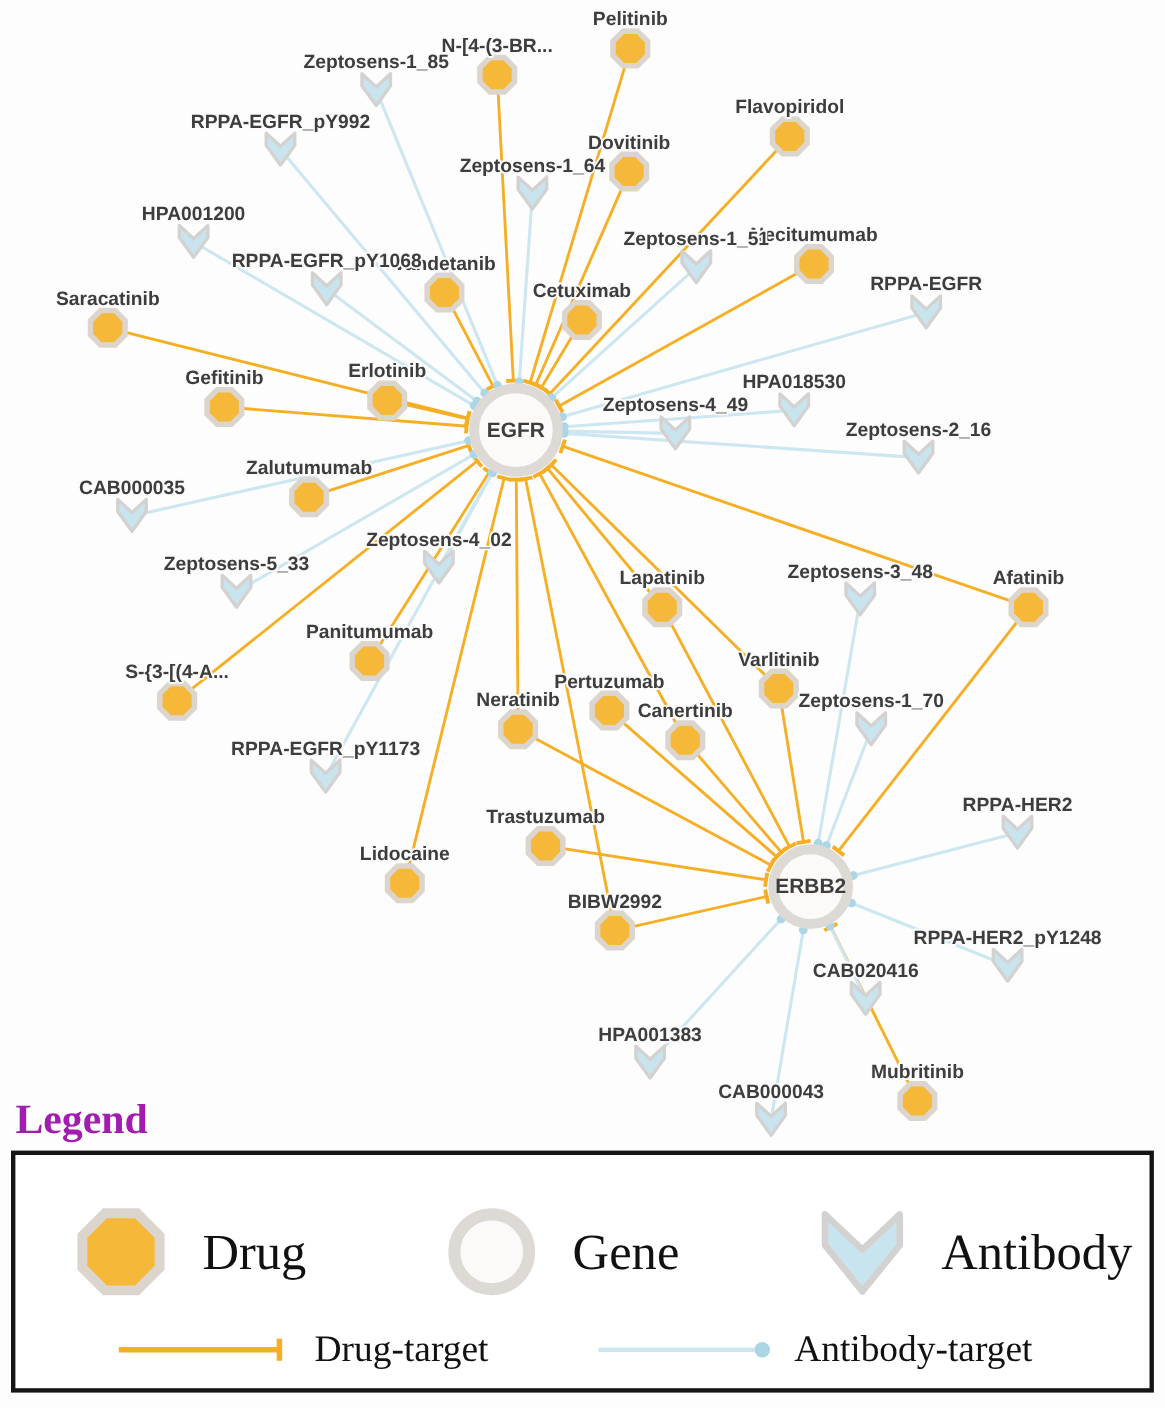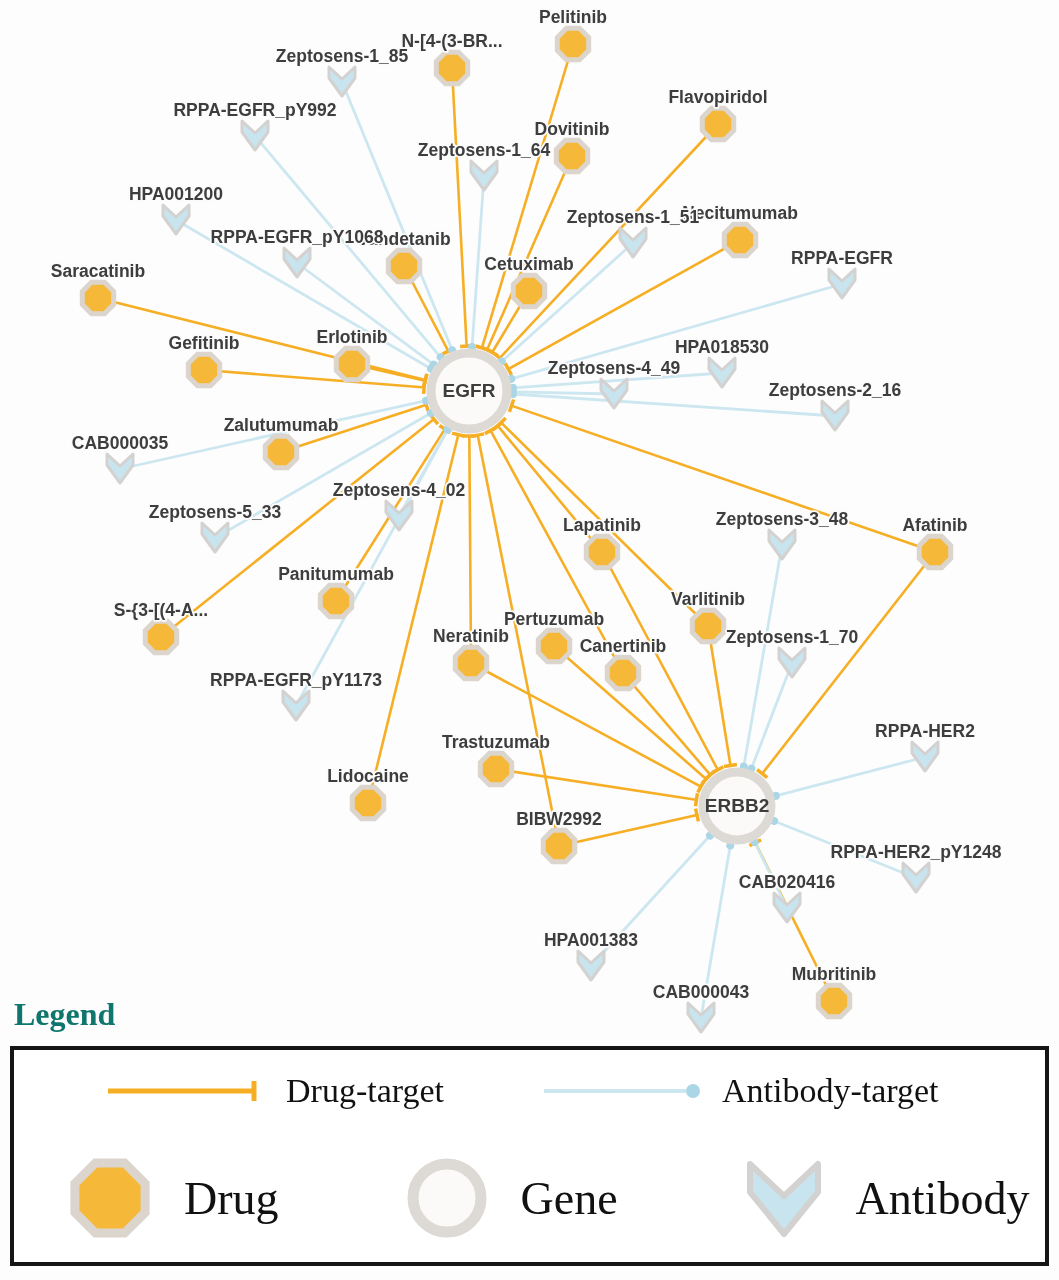--- a/index.html
+++ b/index.html
@@ -17,21 +17,21 @@
     font-size:17.5px;font-weight:bold;fill:#3D3D3D;
     stroke:#FBFBFB;stroke-width:3.5px;paint-order:stroke;stroke-linejoin:round;
   }
   .gene-label{
     font-family:"Liberation Sans",sans-serif;
     font-size:19px;font-weight:bold;fill:#3D3D3D;
   }
   #legend-title{
     position:absolute;left:14px;top:996px;
     font-family:"Liberation Serif",serif;
-    font-size:32px;font-weight:bold;color:#0f766e;
+    font-size:38px;font-weight:bold;color:#a21caf;
   }
   #legend-box{
     position:absolute;left:10px;top:1046px;
     width:1031px;height:212px;
     border:4px solid #151515;background:#FFFFFF;
     box-sizing:content-box;
   }
   .legend-row{display:flex;align-items:center;}
   #legend-row-nodes{margin-top:40px;padding-left:48px;}
   #legend-row-edges{margin-top:22px;padding-left:90px;}
@@ -210,59 +210,59 @@
         <text x="787" y="888" class="node-label" text-anchor="middle">CAB020416</text>
         <text x="591" y="946" class="node-label" text-anchor="middle">HPA001383</text>
         <text x="701" y="998" class="node-label" text-anchor="middle">CAB000043</text>
       </g>
     </svg>
 
   <div id="legend-title">Legend</div>
 
   <div id="legend-box">
 
+    <div class="legend-row" id="legend-row-nodes">
+
+      <div class="legend-item" id="legend-item-drug">
+        <svg class="swatch" width="96" height="96" viewBox="0 0 96 96">
+          <polygon points="83.1,62.5 62.5,83.1 33.5,83.1 12.9,62.5 12.9,33.5 33.5,12.9 62.5,12.9 83.1,33.5" stroke-width="9" fill="#F5B838" stroke="#DBD5CE"></polygon>
+        </svg>
+        <span class="legend-label-lg">Drug</span>
+      </div>
+
+      <div class="legend-item" id="legend-item-gene">
+        <svg class="swatch" width="96" height="96" viewBox="0 0 96 96">
+          <circle cx="48" cy="48" r="34" stroke-width="11" fill="#FBFAF8" stroke="#DDD9D5"></circle>
+        </svg>
+        <span class="legend-label-lg">Gene</span>
+      </div>
+
+      <div class="legend-item" id="legend-item-antibody">
+        <svg class="swatch" width="92" height="96" viewBox="0 0 92 96">
+          <path d="M12,14 L46,46 L80,14 L80,42 L46,84 L12,42 Z" stroke-width="6" stroke-linejoin="round" fill="#C8E4EE" stroke="#D4D2D0"></path>
+        </svg>
+        <span class="legend-label-lg">Antibody</span>
+      </div>
+
+    </div>
+
     <div class="legend-row" id="legend-row-edges">
 
       <div class="legend-item" id="legend-item-drug-target">
         <svg class="swatch" width="170" height="26" viewBox="0 0 170 26">
           <line x1="4" y1="13" x2="150" y2="13" stroke-width="5" stroke="#F6AE24"></line>
           <path d="M150,3 L150,23" stroke-width="5" fill="none" stroke="#F6AE24"></path>
         </svg>
         <span class="legend-label-sm">Drug-target</span>
       </div>
 
       <div class="legend-item" id="legend-item-antibody-target">
         <svg class="swatch" width="170" height="26" viewBox="0 0 170 26">
           <line x1="4" y1="13" x2="146" y2="13" stroke-width="4" stroke="#CDE7F1"></line>
           <circle cx="153" cy="13" r="7" fill="#ABD6E6"></circle>
         </svg>
         <span class="legend-label-sm">Antibody-target</span>
       </div>
 
     </div>
 
-    <div class="legend-row" id="legend-row-nodes">
-
-      <div class="legend-item" id="legend-item-drug">
-        <svg class="swatch" width="96" height="96" viewBox="0 0 96 96">
-          <polygon points="83.1,62.5 62.5,83.1 33.5,83.1 12.9,62.5 12.9,33.5 33.5,12.9 62.5,12.9 83.1,33.5" stroke-width="9" fill="#F5B838" stroke="#DBD5CE"></polygon>
-        </svg>
-        <span class="legend-label-lg">Drug</span>
-      </div>
-
-      <div class="legend-item" id="legend-item-gene">
-        <svg class="swatch" width="96" height="96" viewBox="0 0 96 96">
-          <circle cx="48" cy="48" r="34" stroke-width="11" fill="#FBFAF8" stroke="#DDD9D5"></circle>
-        </svg>
-        <span class="legend-label-lg">Gene</span>
-      </div>
-
-      <div class="legend-item" id="legend-item-antibody">
-        <svg class="swatch" width="92" height="96" viewBox="0 0 92 96">
-          <path d="M12,14 L46,46 L80,14 L80,42 L46,84 L12,42 Z" stroke-width="6" stroke-linejoin="round" fill="#C8E4EE" stroke="#D4D2D0"></path>
-        </svg>
-        <span class="legend-label-lg">Antibody</span>
-      </div>
-
-    </div>
-
   </div>
 </div>
 
 </body></html>

